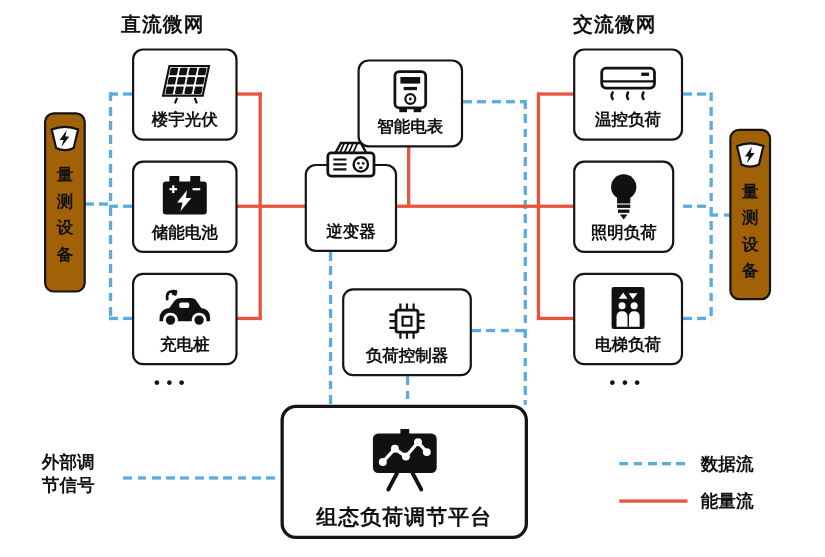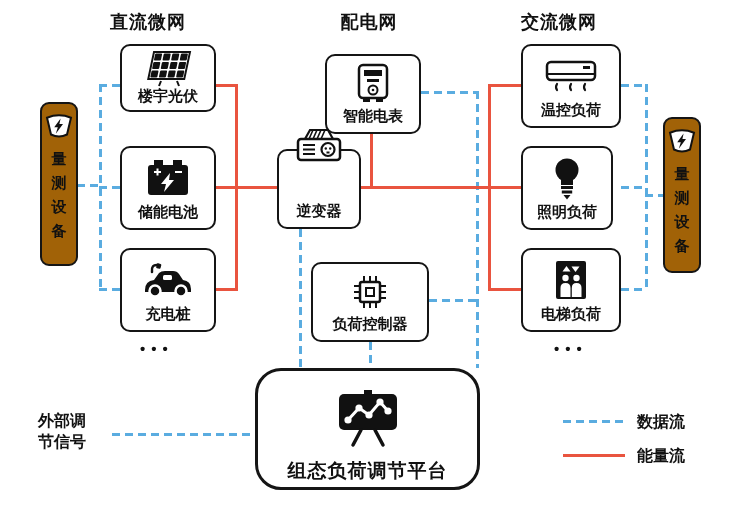--- a/index.html
+++ b/index.html
@@ -58,24 +58,23 @@
   <div class="r-h" style="left:215px;top:84px;width:23px;"></div>
   <div class="r-h" style="left:215px;top:288px;width:23px;"></div>
   <div class="r-h" style="left:215px;top:186px;width:63px;"></div>
   <div class="r-h" style="left:360px;top:186px;width:161px;"></div>
   <div class="r-v" style="left:488px;top:84px;height:207px;"></div>
   <div class="r-h" style="left:489px;top:84px;width:32px;"></div>
   <div class="r-h" style="left:489px;top:288px;width:32px;"></div>
   <div class="r-v" style="left:370px;top:133px;height:55px;"></div>
 
   <div class="hdr" style="left:100px;top:10px;width:96px;">直流微网</div>
-  <div class="hdr" style="left:331px;top:10px;width:76px;">配电网</div>
   <div class="hdr" style="left:511px;top:10px;width:96px;">交流微网</div>
 
-  <div class="node" style="left:120px;top:44px;width:96px;height:68px;justify-content:center;">
+  <div class="node" style="left:120px;top:44px;width:96px;height:84px;justify-content:center;">
     <div class="ic">
       <svg width="54" height="38" viewBox="0 0 54 38">
         <g transform="translate(13 3) skewX(-12)">
           <rect x="0" y="0" width="36" height="27" fill="none" stroke="#111" stroke-width="2"></rect>
           <rect x="1.6" y="1.6" width="7" height="6.8" rx="1" fill="#111"></rect>
             <rect x="10.2" y="1.6" width="7" height="6.8" rx="1" fill="#111"></rect>
             <rect x="18.8" y="1.6" width="7" height="6.8" rx="1" fill="#111"></rect>
             <rect x="27.4" y="1.6" width="7" height="6.8" rx="1" fill="#111"></rect>
           <rect x="1.6" y="10.1" width="7" height="6.8" rx="1" fill="#111"></rect>
             <rect x="10.2" y="10.1" width="7" height="6.8" rx="1" fill="#111"></rect>
@@ -158,21 +157,21 @@
     <div class="ic">
       <svg width="42" height="42" viewBox="0 0 42 42">
         <rect x="11" y="11" width="20" height="20" rx="2" fill="#fff" stroke="#111" stroke-width="2.5"></rect>
         <rect x="17" y="17" width="8" height="8" fill="none" stroke="#111" stroke-width="2"></rect>
         <path d="M15 11 V5 M21 11 V5 M27 11 V5 M15 31 V37 M21 31 V37 M27 31 V37 M11 15 H5 M11 21 H5 M11 27 H5 M31 15 H37 M31 21 H37 M31 27 H37" stroke="#111" stroke-width="2"></path>
       </svg>
     </div>
     <div class="lbl">负荷控制器</div>
   </div>
 
-  <div class="node platform" style="left:255px;top:368px;width:225px;height:122px;border-radius:26px;">
+  <div class="node platform" style="left:255px;top:368px;width:225px;height:122px;">
     <div class="ic">
       <svg width="70" height="58" viewBox="0 0 70 58">
         <rect x="31" y="0" width="8" height="5" fill="#111"></rect>
         <rect x="6" y="4" width="58" height="36" rx="5" fill="#111"></rect>
         <polyline points="15,30 26,18 36,25 47,12 55,21" fill="none" stroke="#fff" stroke-width="3"></polyline>
         <circle cx="15" cy="30" r="3.6" fill="#fff"></circle>
         <circle cx="26" cy="18" r="3.6" fill="#fff"></circle>
         <circle cx="36" cy="25" r="3.6" fill="#fff"></circle>
         <circle cx="47" cy="12" r="3.6" fill="#fff"></circle>
         <circle cx="55" cy="21" r="3.6" fill="#fff"></circle>

